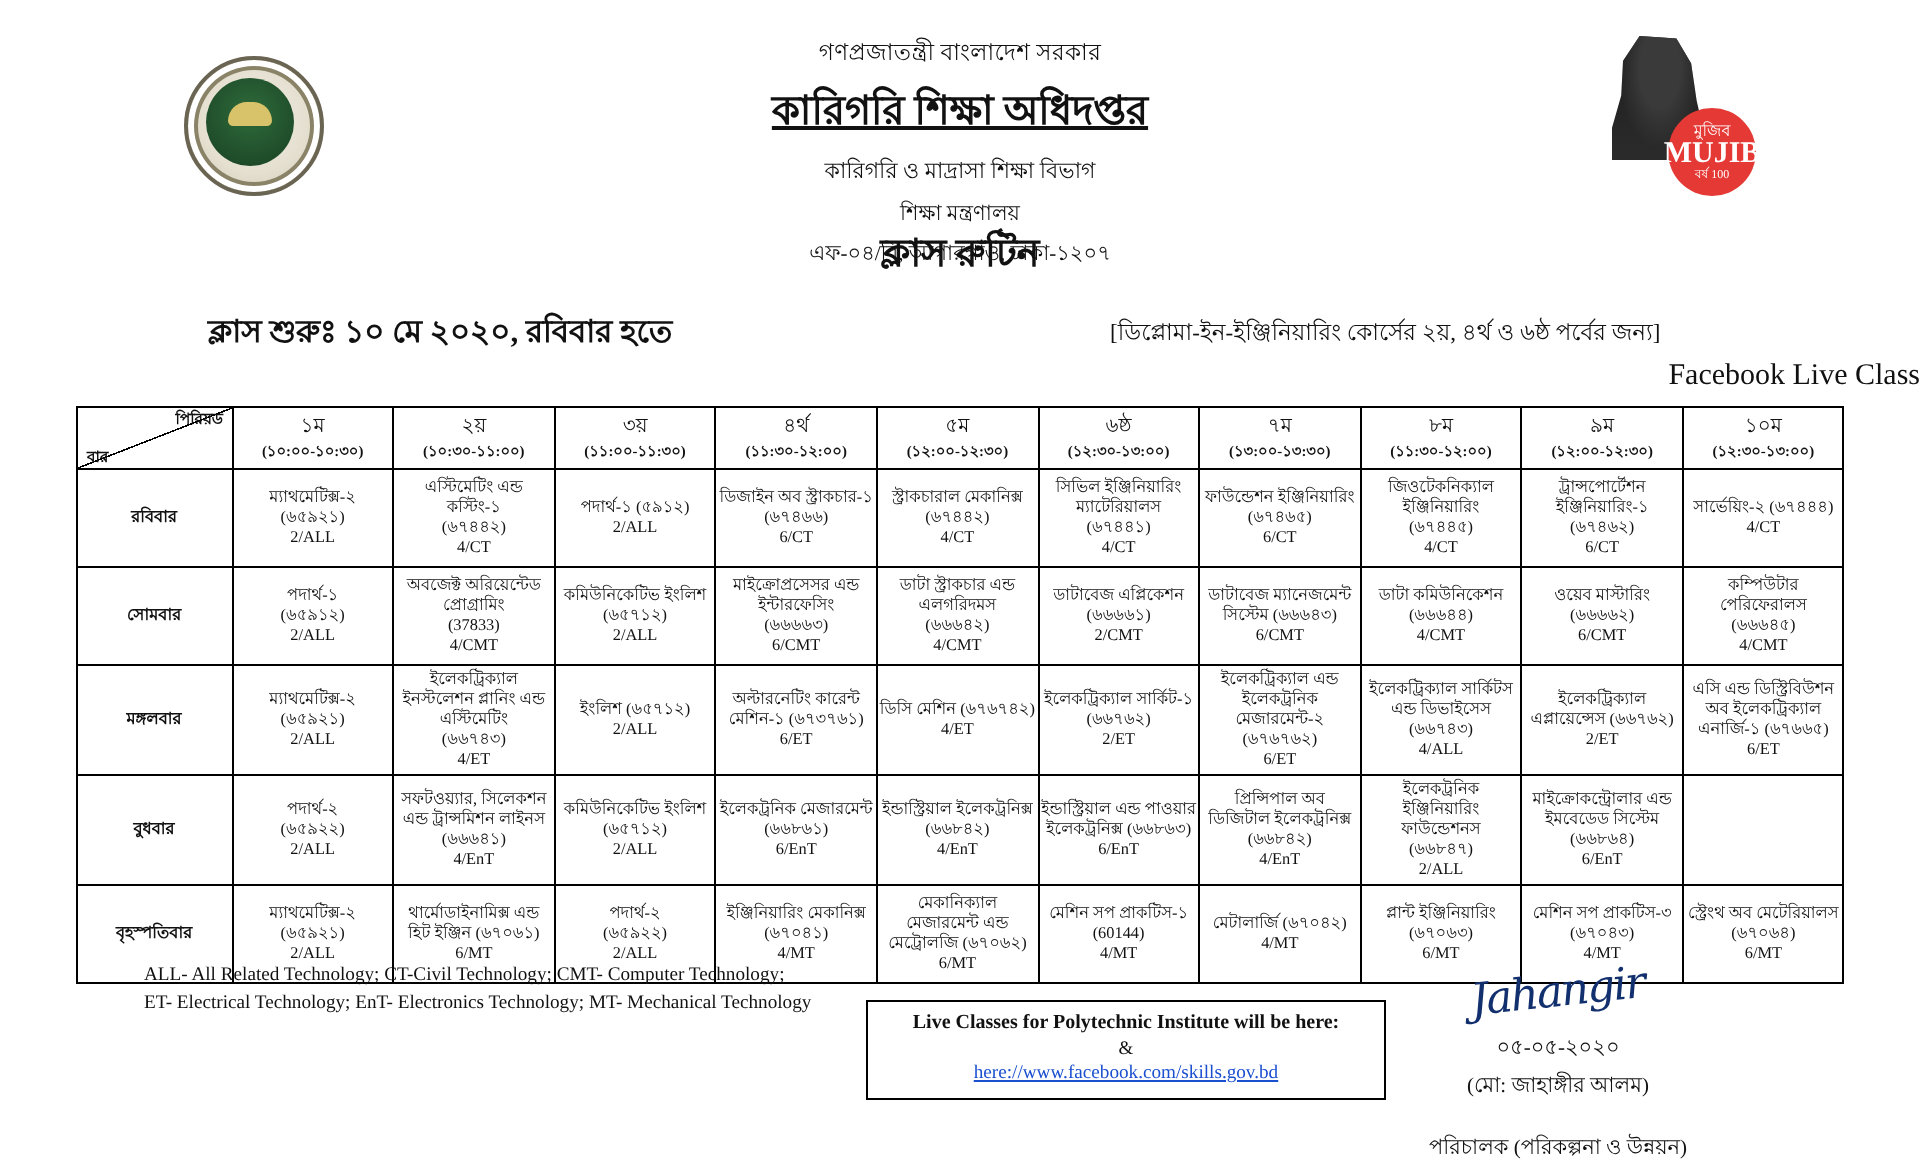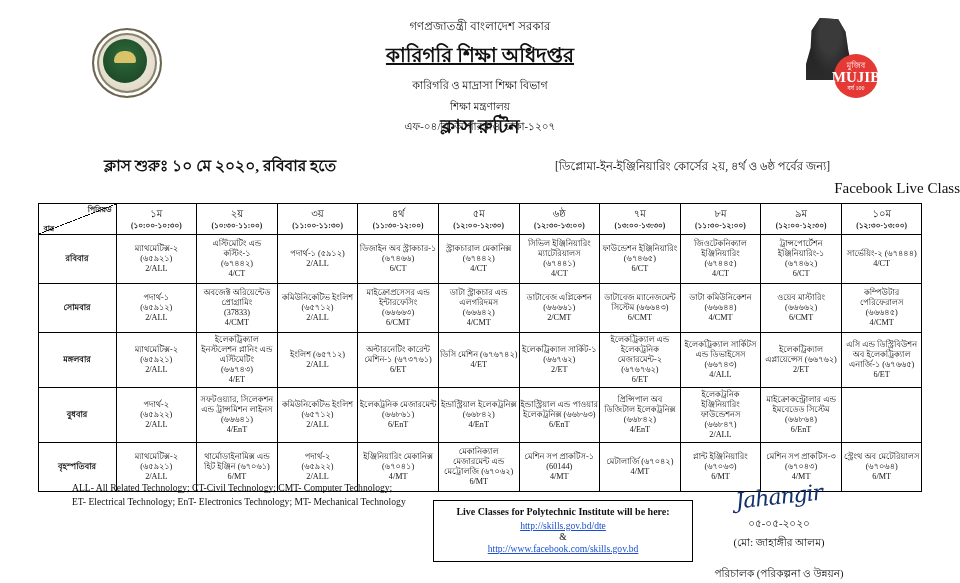--- a/index.html
+++ b/index.html
@@ -529,23 +529,22 @@
       </tbody>
   </table>
 
   <div class="legend">
     <div>ALL- All Related Technology; CT-Civil Technology; CMT- Computer Technology;</div>
     <div>ET- Electrical Technology; EnT- Electronics Technology; MT- Mechanical Technology</div>
   </div>
 
   <div class="linkbox">
     <div class="lb-title">Live Classes for Polytechnic Institute will be here:</div>
-    <a href="#">http://skills.gov.bd/dte</a>
     <div class="amp">&amp;</div>
-    <a href="#">http://www.facebook.com/skills.gov.bd</a>
+    <a href="#">here://www.facebook.com/skills.gov.bd</a>
   </div>
 
   <div class="sign">
     <div class="sig">Jahangir</div>
     <div class="d">০৫-০৫-২০২০</div>
     <div class="n">(মো: জাহাঙ্গীর আলম)</div>
     <div class="p">পরিচালক (পরিকল্পনা ও উন্নয়ন)</div>
   </div>
 
 </div>

